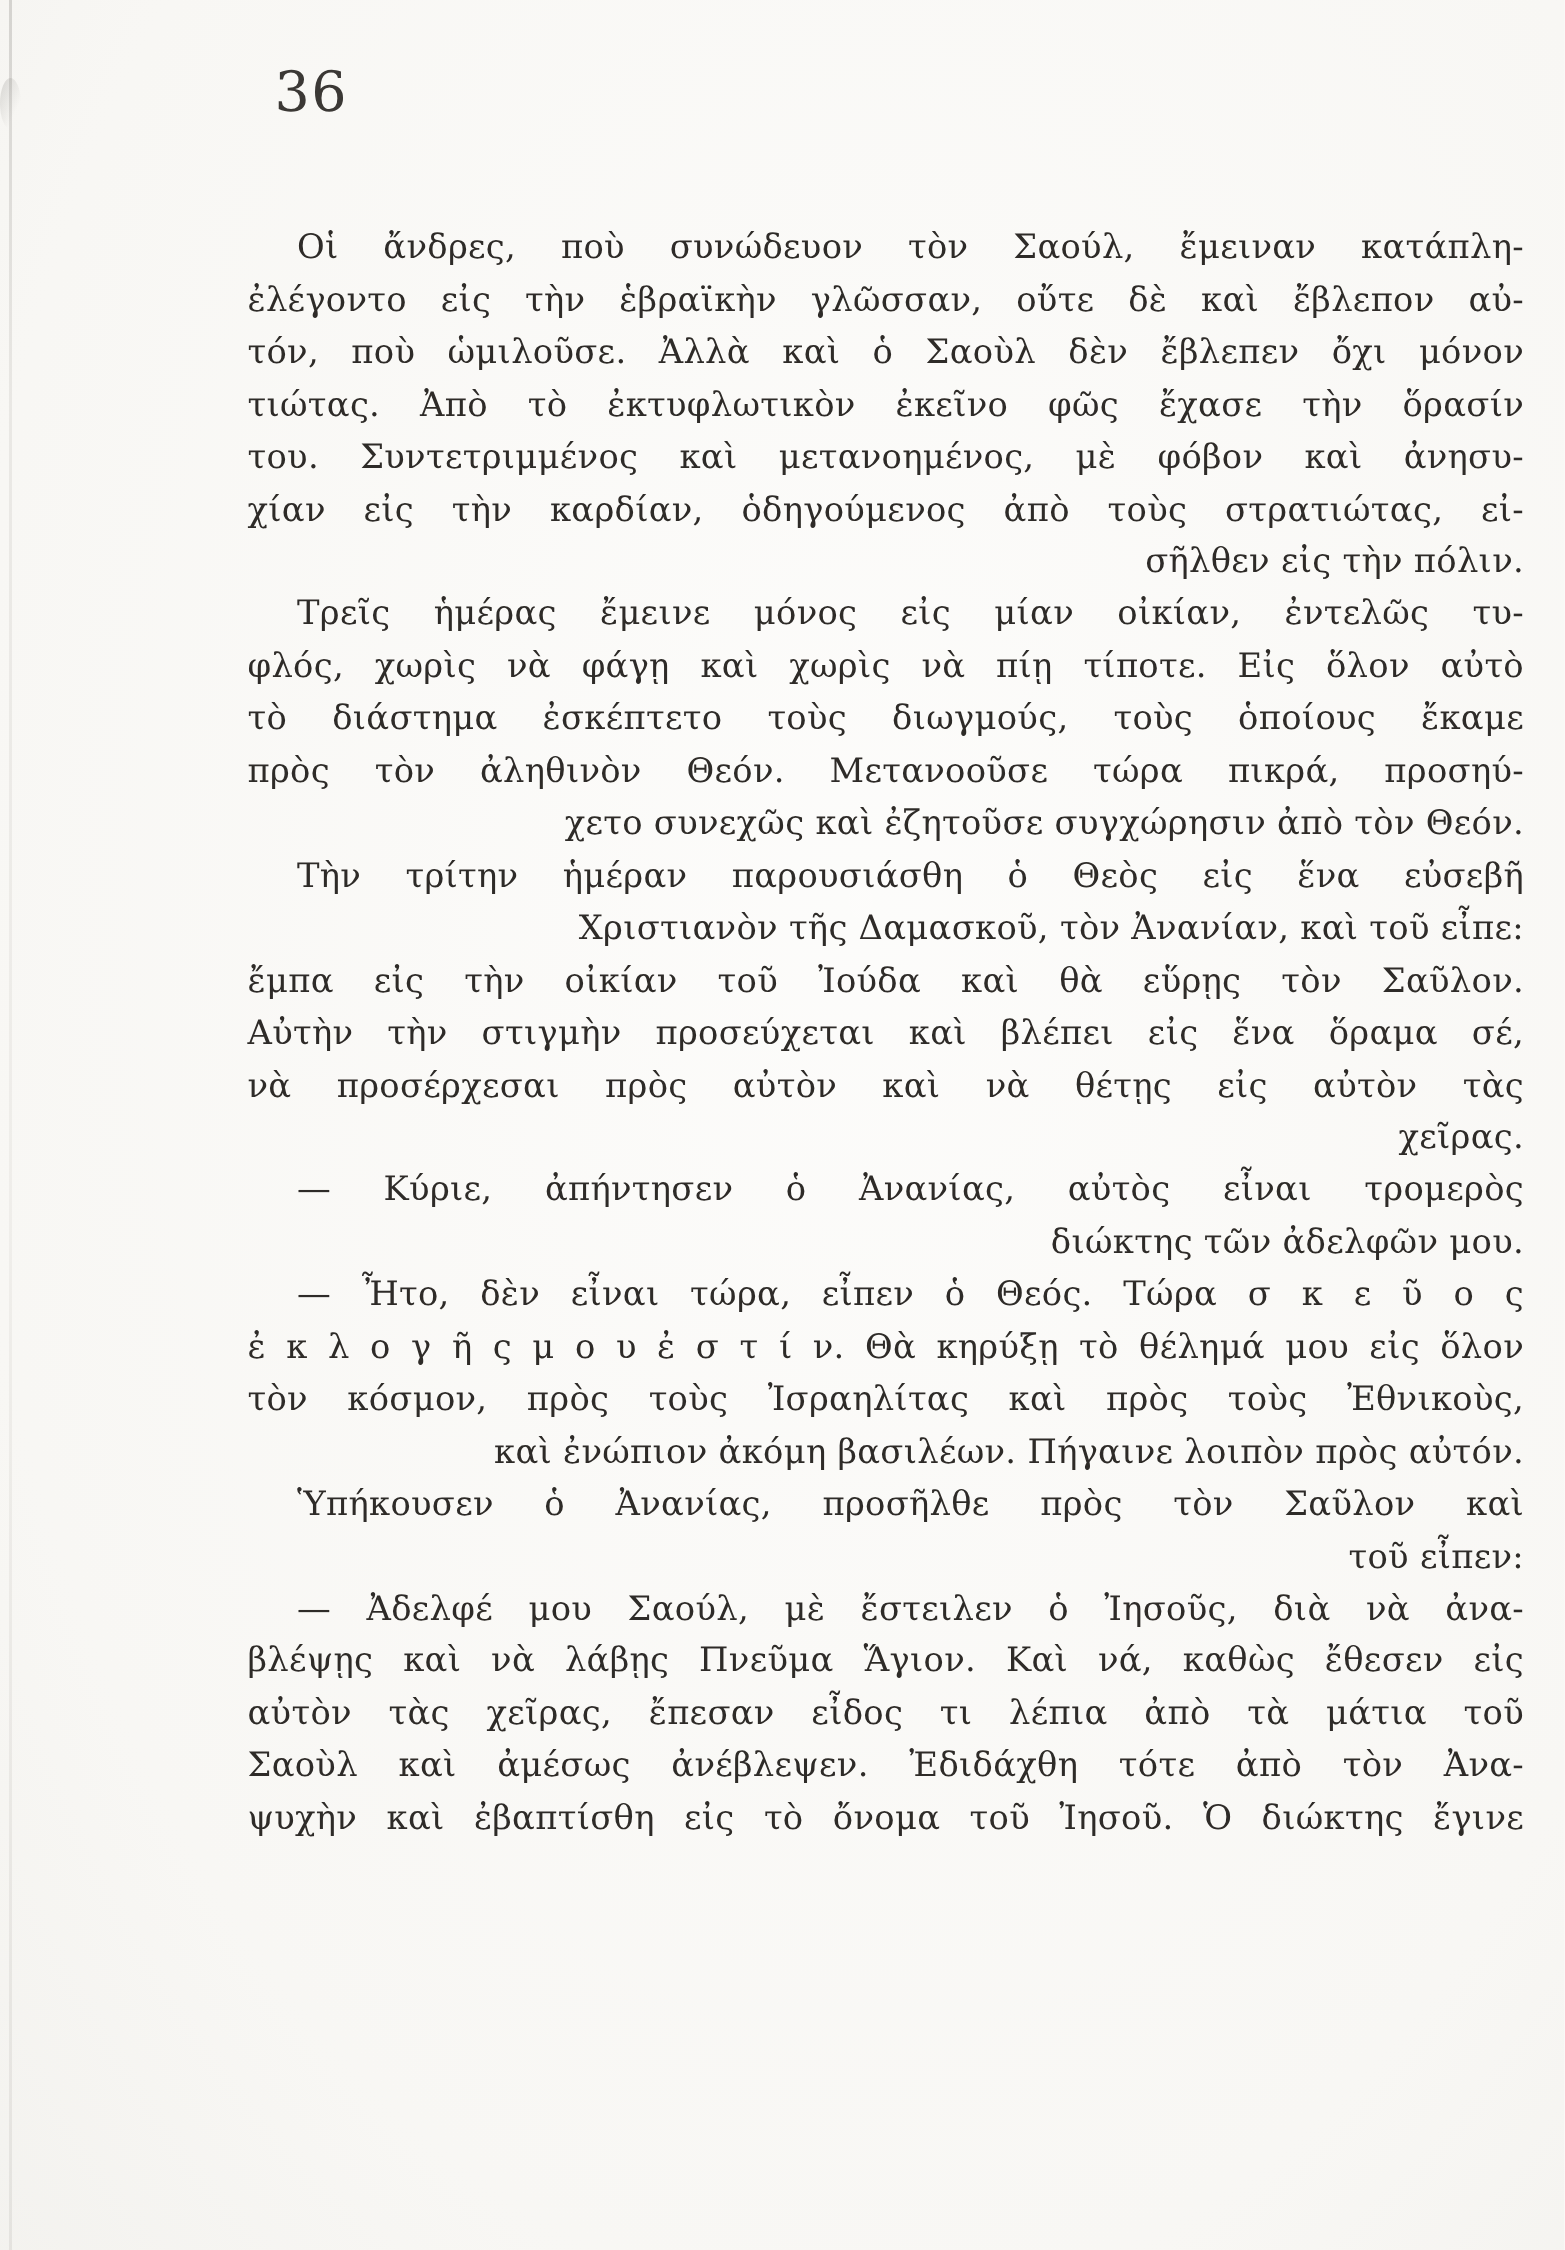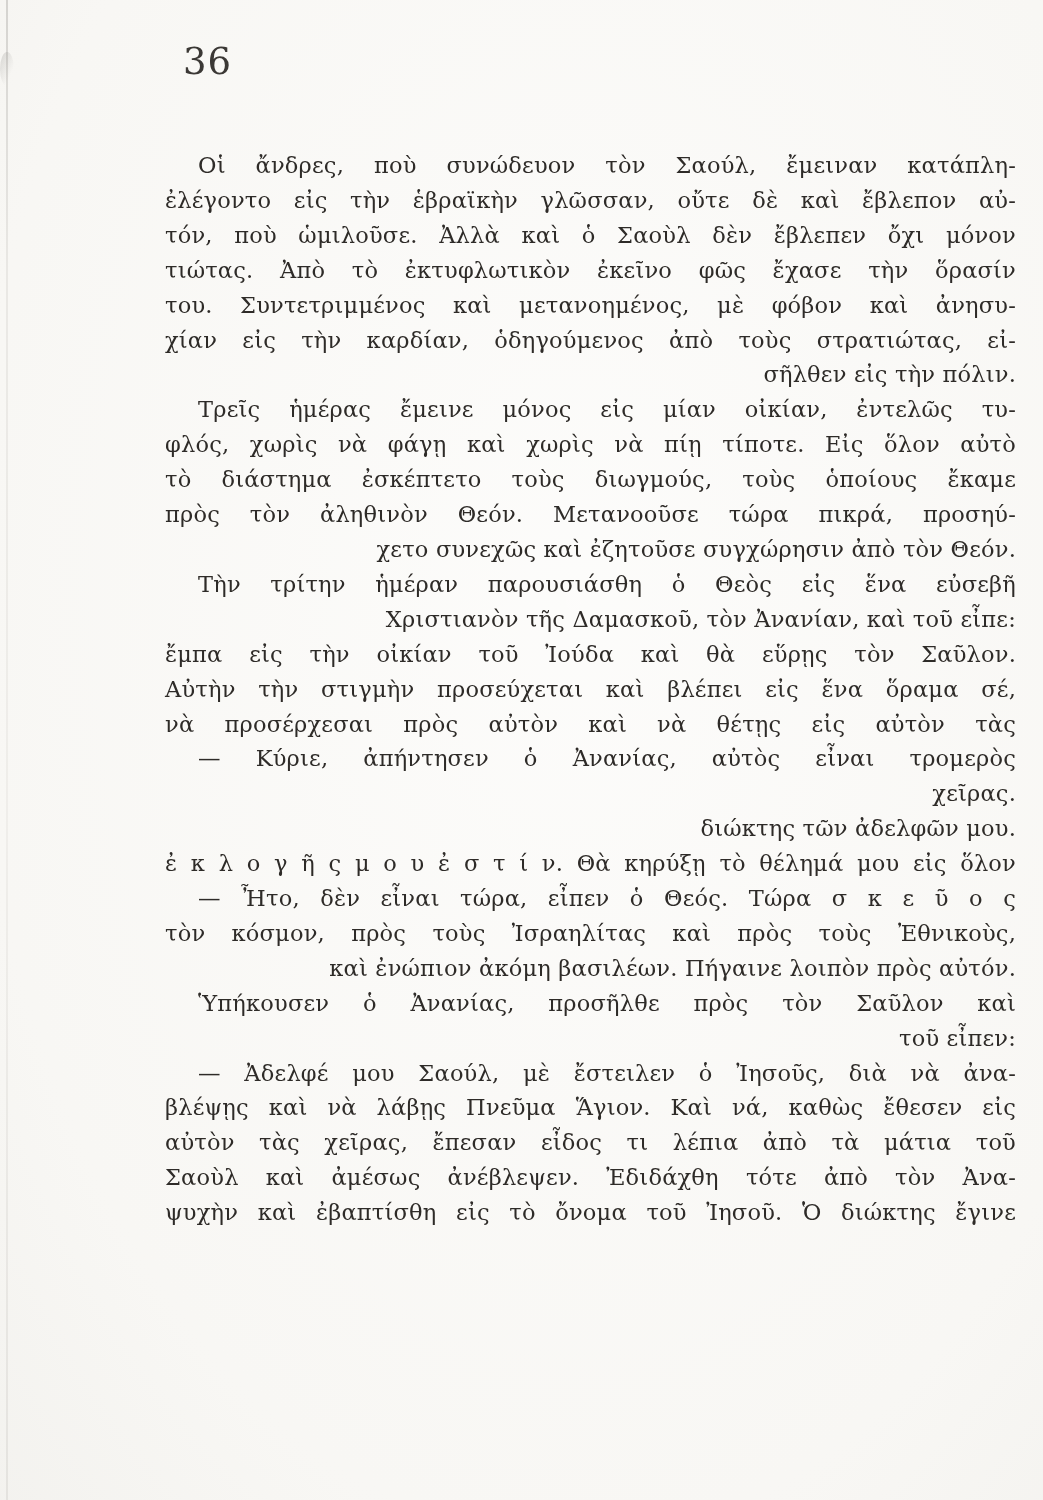--- a/index.html
+++ b/index.html
@@ -88,25 +88,25 @@
       <div class="line indent just">Τρεῖς ἡμέρας ἔμεινε μόνος εἰς μίαν οἰκίαν, ἐντελῶς τυ-</div>
       <div class="line just">φλός, χωρὶς νὰ φάγῃ καὶ χωρὶς νὰ πίῃ τίποτε. Εἰς ὅλον αὐτὸ</div>
       <div class="line just">τὸ διάστημα ἐσκέπτετο τοὺς διωγμούς, τοὺς ὁποίους ἔκαμε</div>
       <div class="line just">πρὸς τὸν ἀληθινὸν Θεόν. Μετανοοῦσε τώρα πικρά, προσηύ-</div>
       <div class="line">χετο συνεχῶς καὶ ἐζητοῦσε συγχώρησιν ἀπὸ τὸν Θεόν.</div>
       <div class="line indent just">Τὴν τρίτην ἡμέραν παρουσιάσθη ὁ Θεὸς εἰς ἕνα εὐσεβῆ</div>
       <div class="line">Χριστιανὸν τῆς Δαμασκοῦ, τὸν Ἀνανίαν, καὶ τοῦ εἶπε:</div>
       <div class="line just">ἔμπα εἰς τὴν οἰκίαν τοῦ Ἰούδα καὶ θὰ εὕρῃς τὸν Σαῦλον.</div>
       <div class="line just">Αὐτὴν τὴν στιγμὴν προσεύχεται καὶ βλέπει εἰς ἕνα ὅραμα σέ,</div>
       <div class="line just">νὰ προσέρχεσαι πρὸς αὐτὸν καὶ νὰ θέτῃς εἰς αὐτὸν τὰς</div>
+      <div class="line">χεῖρας.</div>
       <div class="line indent just">— Κύριε, ἀπήντησεν ὁ Ἀνανίας, αὐτὸς εἶναι τρομερὸς</div>
-      <div class="line">χεῖρας.</div>
       <div class="line">διώκτης τῶν ἀδελφῶν μου.</div>
+      <div class="line indent just">— Ἦτο, δὲν εἶναι τώρα, εἶπεν ὁ Θεός. Τώρα σ κ ε ῦ ο ς</div>
       <div class="line just">ἐ κ λ ο γ ῆ ς  μ ο υ  ἐ σ τ ί ν. Θὰ κηρύξῃ τὸ θέλημά μου εἰς ὅλον</div>
-      <div class="line indent just">— Ἦτο, δὲν εἶναι τώρα, εἶπεν ὁ Θεός. Τώρα σ κ ε ῦ ο ς</div>
       <div class="line just">τὸν κόσμον, πρὸς τοὺς Ἰσραηλίτας καὶ πρὸς τοὺς Ἐθνικοὺς,</div>
       <div class="line">καὶ ἐνώπιον ἀκόμη βασιλέων. Πήγαινε λοιπὸν πρὸς αὐτόν.</div>
       <div class="line indent just">Ὑπήκουσεν ὁ Ἀνανίας, προσῆλθε πρὸς τὸν Σαῦλον καὶ</div>
       <div class="line">τοῦ εἶπεν:</div>
       <div class="line indent just">— Ἀδελφέ μου Σαούλ, μὲ ἔστειλεν ὁ Ἰησοῦς, διὰ νὰ ἀνα-</div>
       <div class="line just">βλέψῃς καὶ νὰ λάβῃς Πνεῦμα Ἅγιον. Καὶ νά, καθὼς ἔθεσεν εἰς</div>
       <div class="line just">αὐτὸν τὰς χεῖρας, ἔπεσαν εἶδος τι λέπια ἀπὸ τὰ μάτια τοῦ</div>
       <div class="line just">Σαοὺλ καὶ ἀμέσως ἀνέβλεψεν. Ἐδιδάχθη τότε ἀπὸ τὸν Ἀνα-</div>
       <div class="line just">ψυχὴν καὶ ἐβαπτίσθη εἰς τὸ ὄνομα τοῦ Ἰησοῦ. Ὁ διώκτης ἔγινε</div>
     </div>

